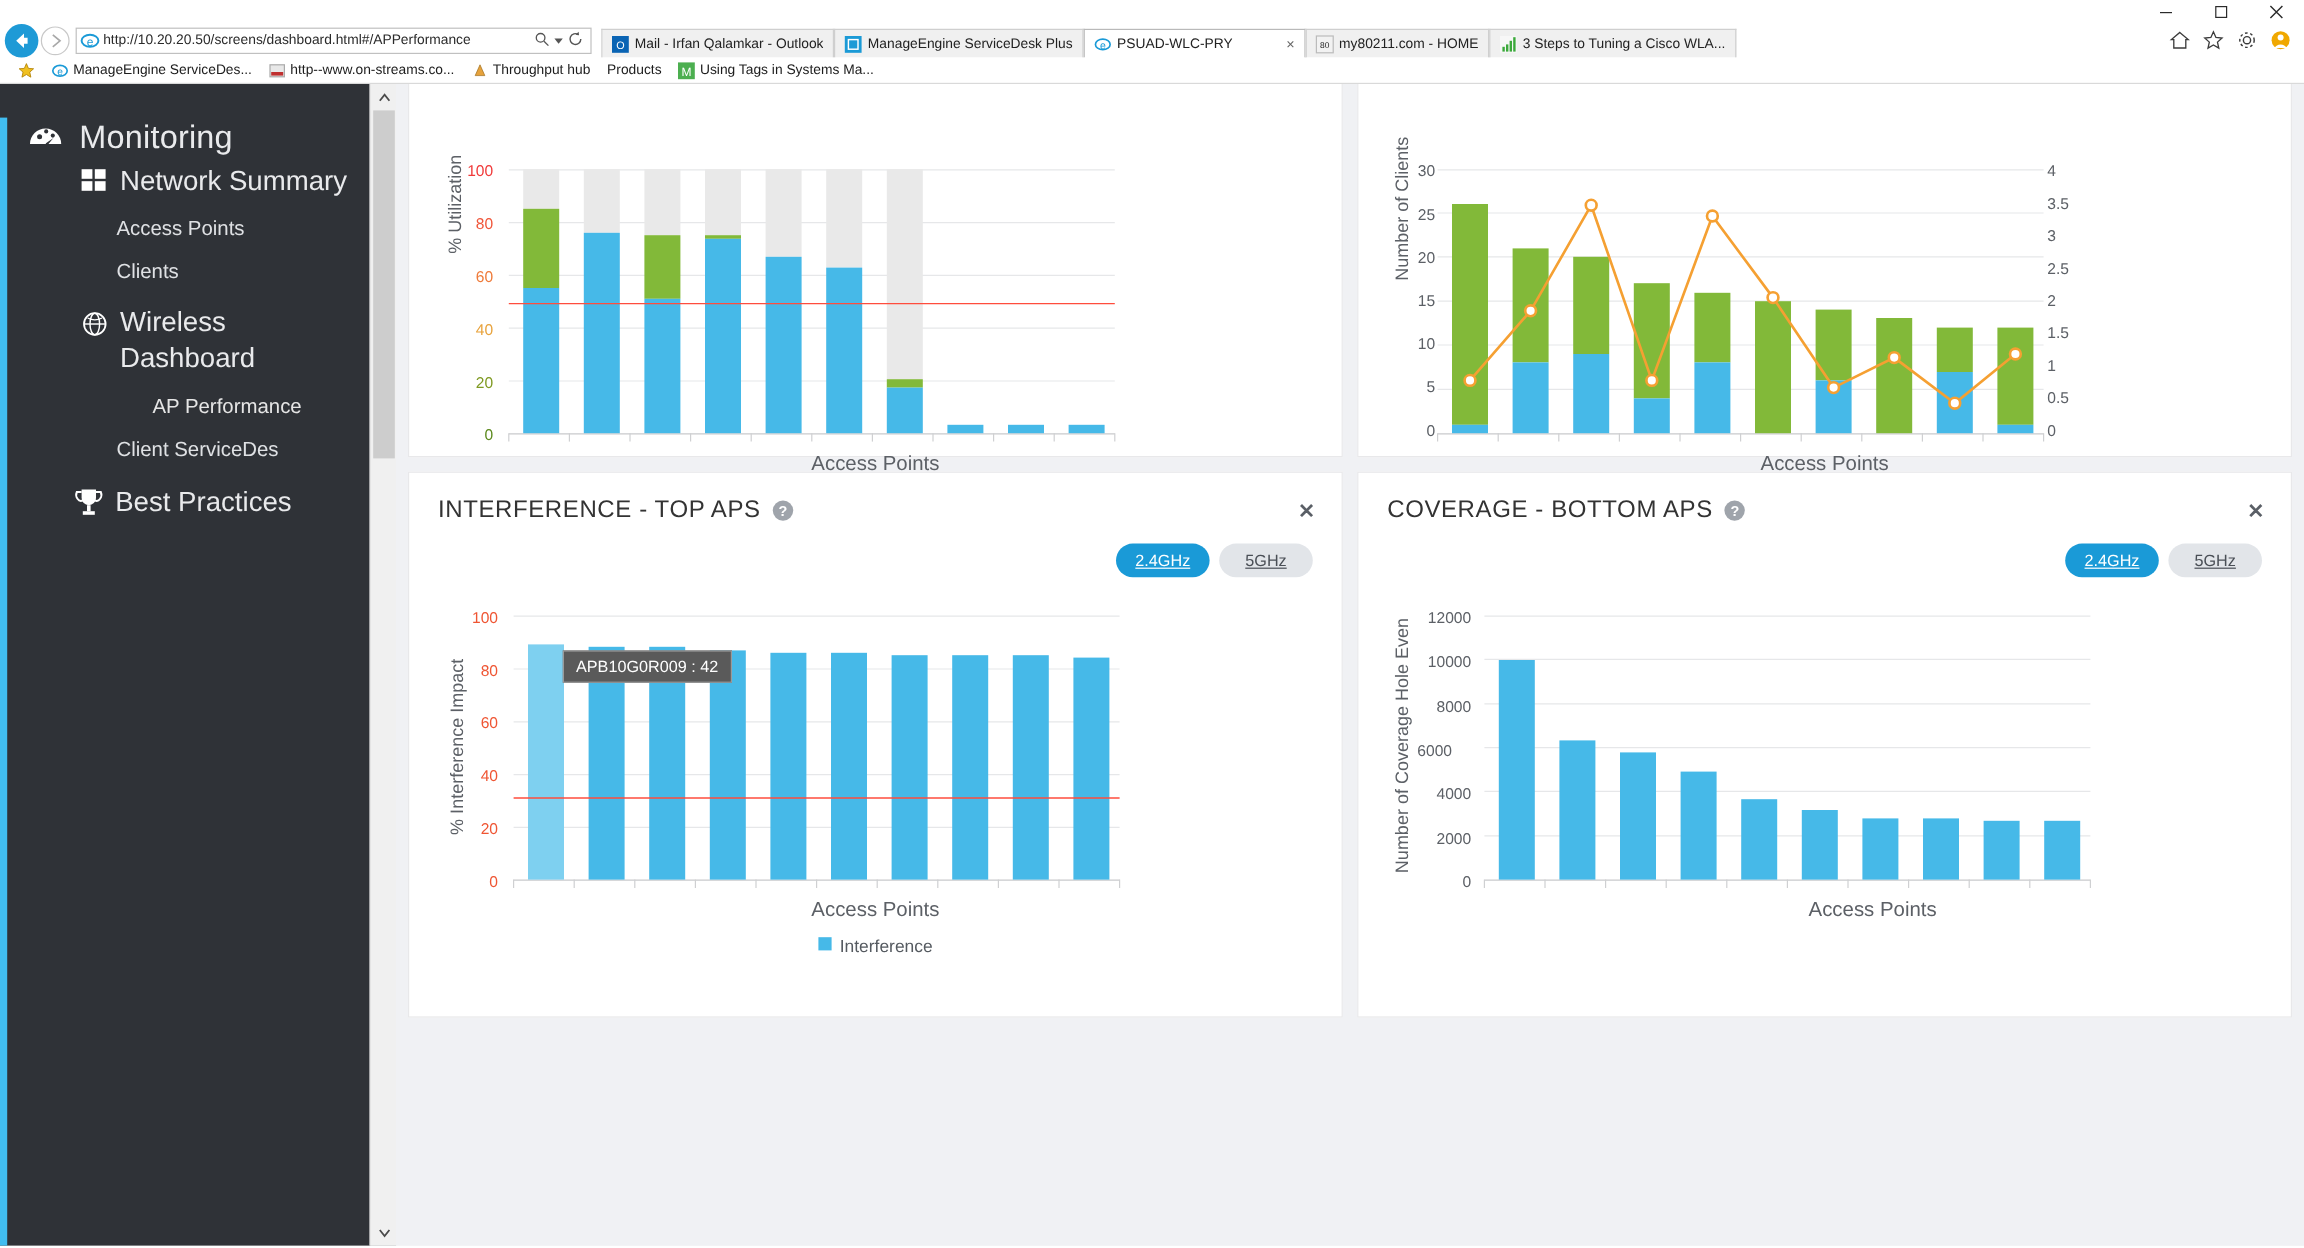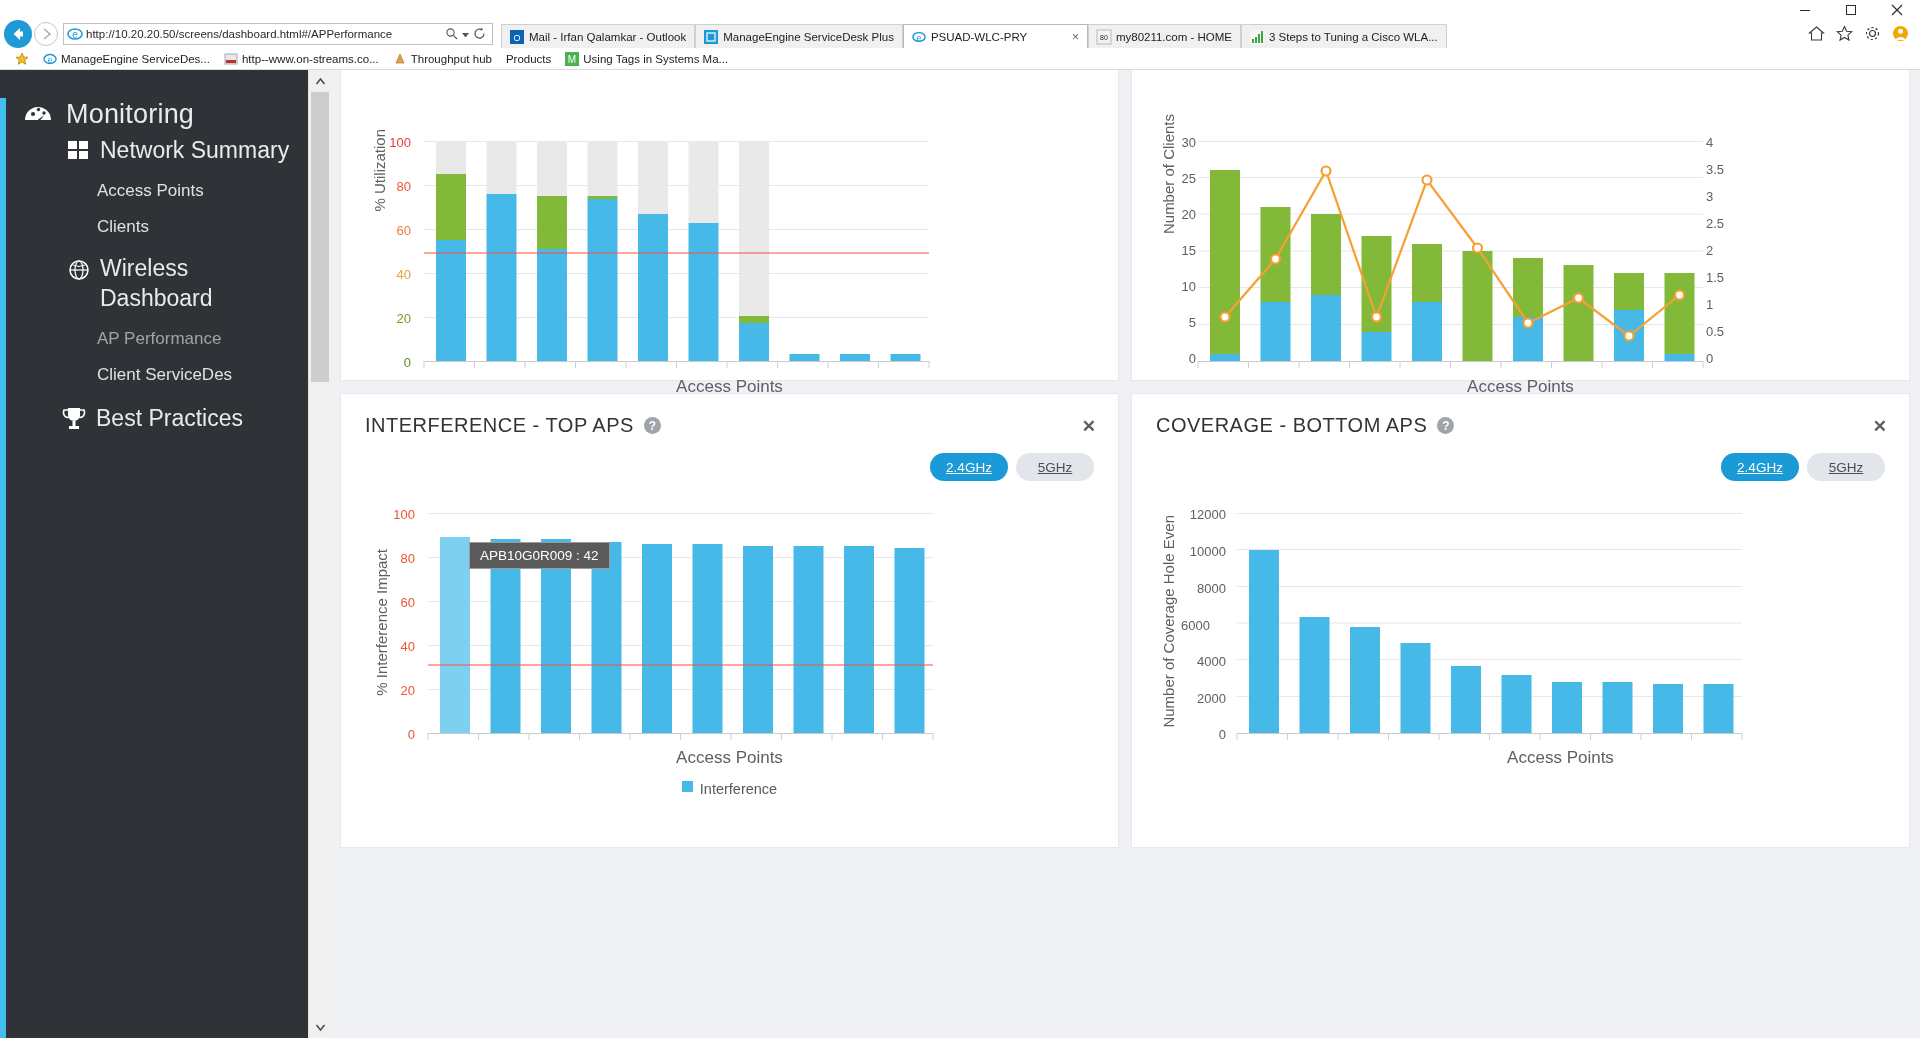--- a/index.html
+++ b/index.html
@@ -82,21 +82,21 @@
   }
   .sidebar:before{
     content:""; position:absolute; left:0; top:28px; bottom:0; width:6px; background:#41bdf0;
   }
   .nav-row{ display:flex; align-items:flex-start; gap:12px; padding:0 0 0 22px; }
   .nav-head{ margin-bottom:4px; }
   .nav-head .nav-txt{ font-size:27px; font-weight:400; letter-spacing:0.2px; line-height:1.25;}
   .nav-sub{ padding-left:68px; margin-bottom:2px; display:flex; align-items:flex-start; gap:10px;}
   .nav-sub .nav-txt{ font-size:23px; line-height:1.3;}
   .nav-leaf{ padding-left:97px; font-size:17px; color:#dfe1e4; line-height:1.3; margin:14px 0;}
-  .nav-leaf.active{ color:#a3a3a3; }
+  .nav-leaf.active{ color:#e5e5e5;margin-left:30px; }
   .ic-dash{ width:32px;height:32px;flex:0 0 auto;}
   .ic-grid{ width:22px;height:22px;flex:0 0 auto;margin-top:4px;}
   .ic-globe{ width:22px;height:22px;flex:0 0 auto;margin-top:5px;}
   .ic-trophy{ width:24px;height:26px;flex:0 0 auto;margin-top:2px;}
 
   
   .sbscroll{
     position:absolute; right:0; top:0; width:22px; height:100%;
     background:#f0f0f0; border-left:1px solid #e2e2e2;
   }

